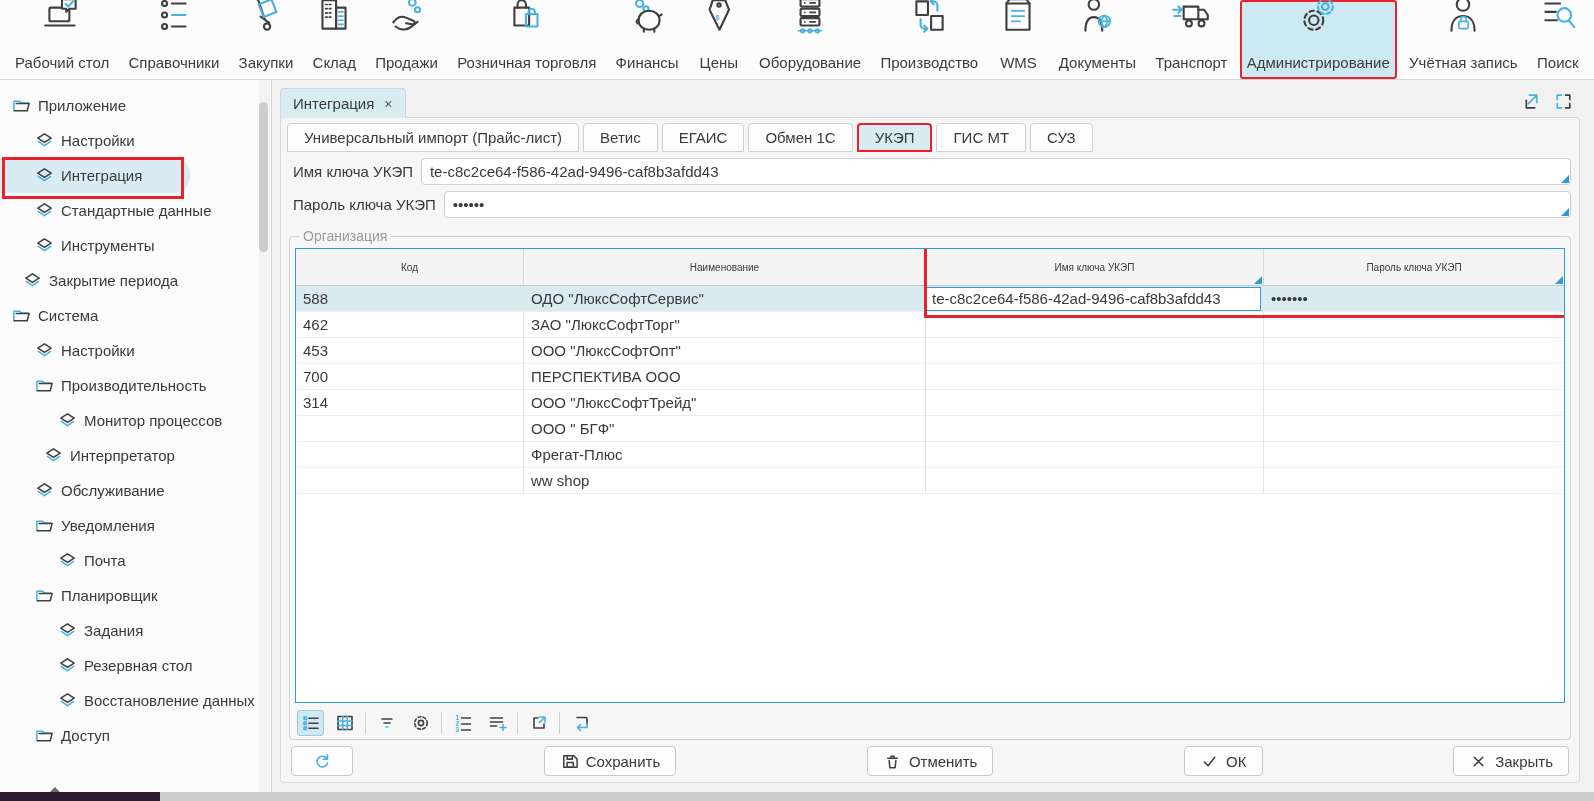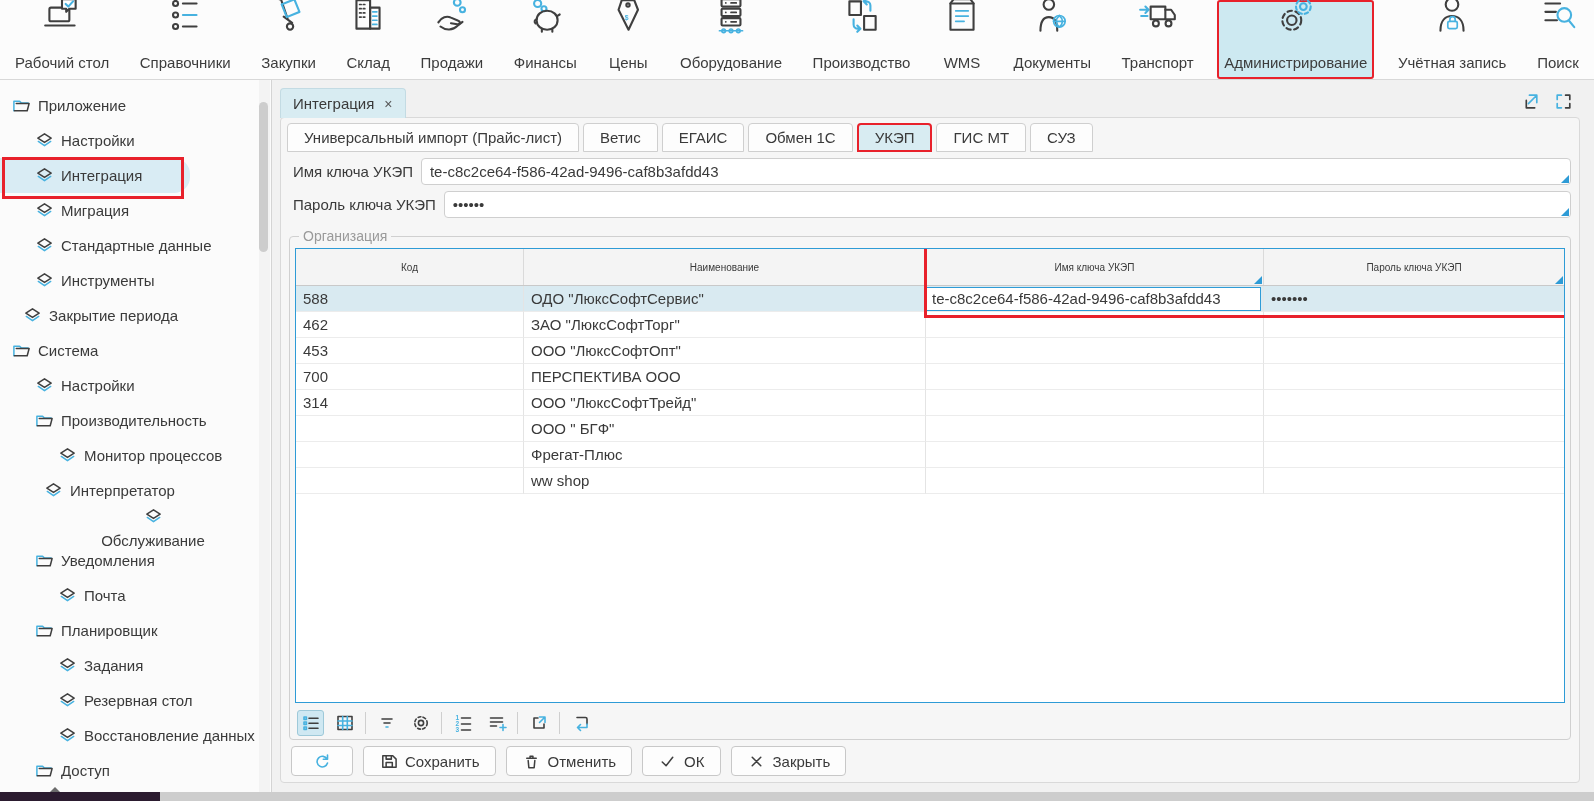--- a/index.html
+++ b/index.html
@@ -84,21 +84,21 @@
   .g-cell.edit .editbox { width:100%; height:24px; margin:1px 2px 1px 0; background:#fff; border:1px solid #2e9bd6;
     display:flex; align-items:center; padding:0 5px; font-size:15px; white-space:nowrap; overflow:hidden; }
   .red-box { position:absolute; border:3px solid #e8212b; pointer-events:none; z-index:3; }
 
   .grid-toolbar { height:36px; display:flex; align-items:center; gap:7px; padding:3px 2px 0 2px; }
   .gt-btn { width:27px; height:26px; display:flex; align-items:center; justify-content:center; cursor:pointer;
     border:1px solid transparent; border-radius:3px; }
   .gt-btn.active { background:#cfe8f2; border-color:#9ec9d9; }
   .gt-sep { width:1px; height:22px; background:#cfcfcf; }
 
-  .footer { height:42px; display:flex; justify-content:flex-start; align-items:center; gap:10px; padding:0 4px; }
+  .footer { height:42px; display:flex; justify-content:space-between; align-items:center; gap:10px; padding:0 4px; }
   .f-btn { height:30px; min-width:62px; background:#fdfdfd; border:1px solid #c8c8c8; border-radius:4px;
     display:flex; align-items:center; justify-content:center; gap:7px; padding:0 15px; font-size:15px; cursor:pointer; }
 
   
   .bottom-strip { position:absolute; left:0; bottom:0; width:1594px; height:9px; background:#cdcdcd; }
   .bottom-strip .dark { position:absolute; left:0; top:0; width:160px; height:9px; background:#2b1b2f; }
   .caret { position:absolute; left:50px; bottom:9px; width:0; height:0;
     border-left:5px solid transparent; border-right:5px solid transparent; border-bottom:5px solid #6b6b6b; }
 </style>
 </head>
@@ -158,20 +158,31 @@
             <circle cx="30" cy="15" r="2.4" class="a"></circle>
             <path d="M7 27 c3-5 8-6.5 12-4.5 l7 3 c2.5 1 1.5 3.8 -1 3.3 l-6-1" class="s"></path>
             <path d="M9 31 c5 4 12 3.5 16 -0.5 l5-4" class="s"></path>
           </svg>
         </span>
         <div class="lbl">Продажи</div>
       </div>
       <div class="tb-item">
         <span class="ic">
           <svg width="42" height="42" viewBox="0 0 40 40">
+            <path d="M8 13 h14 v17 H8 z" class="s"></path>
+            <path d="M11 13 v-3 a4 4 0 0 1 8 0 v3" class="s"></path>
+            <path d="M19 19 h11 v12 H19 z" class="a"></path>
+            <path d="M21.5 19 v-2 a3 3 0 0 1 6 0 v2" class="a"></path>
+          </svg>
+        </span>
+        <div class="lbl">Розничная торговля</div>
+      </div>
+      <div class="tb-item">
+        <span class="ic">
+          <svg width="42" height="42" viewBox="0 0 40 40">
             <circle cx="13" cy="9" r="3.4" class="a"></circle>
             <circle cx="19" cy="14" r="2.4" class="a"></circle>
             <path d="M12 25 c0-5.5 4.5-9 10-9 s10 3.5 10 9 -4.5 9 -10 9 -10-3.5-10-9 z" class="s"></path>
             <path d="M12 24 c-2 .5-2.5 2.5-1 4 M17 33.5 v2.5 M27 33.5 v2.5 M31.5 21 l2.5-1.5" class="s"></path>
           </svg>
         </span>
         <div class="lbl">Финансы</div>
       </div>
       <div class="tb-item">
         <span class="ic">
@@ -306,29 +317,20 @@
             </span>
             <span>Интеграция</span>
           </div>
           <div class="tree-item" style="padding-left: 35px;">
             <span class="ic">
               <svg width="19" height="17" viewBox="0 0 20 17">
                 <path d="M10 1.5 L17 6 L10 10.5 L3 6 Z" class="s1"></path>
                 <path d="M3.5 9.5 L10 14 L16.5 9.5" class="a1"></path>
               </svg>
             </span>
-            <span>Миграция</span>
-          </div>
-          <div class="tree-item" style="padding-left: 35px;">
-            <span class="ic">
-              <svg width="19" height="17" viewBox="0 0 20 17">
-                <path d="M10 1.5 L17 6 L10 10.5 L3 6 Z" class="s1"></path>
-                <path d="M3.5 9.5 L10 14 L16.5 9.5" class="a1"></path>
-              </svg>
-            </span>
             <span>Стандартные данные</span>
           </div>
           <div class="tree-item" style="padding-left: 35px;">
             <span class="ic">
               <svg width="19" height="17" viewBox="0 0 20 17">
                 <path d="M10 1.5 L17 6 L10 10.5 L3 6 Z" class="s1"></path>
                 <path d="M3.5 9.5 L10 14 L16.5 9.5" class="a1"></path>
               </svg>
             </span>
             <span>Инструменты</span>
@@ -380,21 +382,21 @@
           </div>
           <div class="tree-item" style="padding-left: 44px;">
             <span class="ic">
               <svg width="19" height="17" viewBox="0 0 20 17">
                 <path d="M10 1.5 L17 6 L10 10.5 L3 6 Z" class="s1"></path>
                 <path d="M3.5 9.5 L10 14 L16.5 9.5" class="a1"></path>
               </svg>
             </span>
             <span>Интерпретатор</span>
           </div>
-          <div class="tree-item" style="padding-left: 35px; flex-direction: column;">
+          <div class="tree-item" style="padding-left: 35px;">
             <span class="ic">
               <svg width="19" height="17" viewBox="0 0 20 17">
                 <path d="M10 1.5 L17 6 L10 10.5 L3 6 Z" class="s1"></path>
                 <path d="M3.5 9.5 L10 14 L16.5 9.5" class="a1"></path>
               </svg>
             </span>
             <span>Обслуживание</span>
           </div>
           <div class="tree-item" style="padding-left: 35px;">
             <span class="ic">

